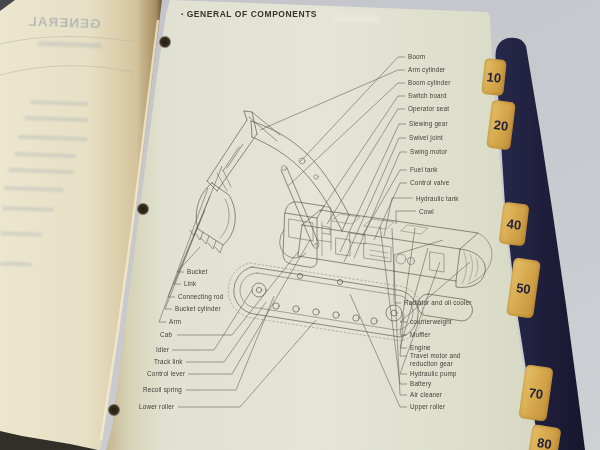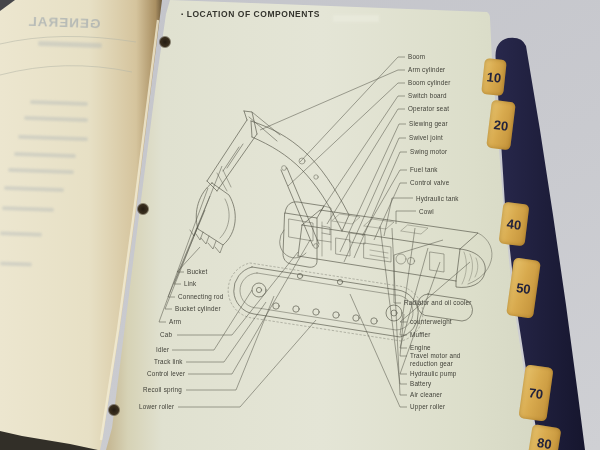--- a/index.html
+++ b/index.html
@@ -88,21 +88,21 @@
       <div class="ghost-bar" style="left: 24px; top: 117px; width: 64px;"></div>
       <div class="ghost-bar" style="left: 18px; top: 136px; width: 70px;"></div>
       <div class="ghost-bar" style="left: 14px; top: 153px; width: 62px;"></div>
       <div class="ghost-bar" style="left: 8px; top: 169px; width: 66px;"></div>
       <div class="ghost-bar" style="left: 4px; top: 187px; width: 60px;"></div>
       <div class="ghost-bar" style="left: 2px; top: 207px; width: 52px;"></div>
       <div class="ghost-bar" style="left: 0px; top: 232px; width: 42px;"></div>
       <div class="ghost-bar" style="left: 0px; top: 262px; width: 32px;"></div>
     </div>
 
-  <div class="page-title"><span class="bullet">▪</span><span>LOCATION OF COMPONENTS</span></div>
+  <div class="page-title"><span class="bullet">▪</span><span>GENERAL OF COMPONENTS</span></div>
   <div class="smudge"></div>
 
   <svg class="drawing" width="600" height="450" viewBox="0 0 600 450">
     <g stroke="#5e5e52" stroke-width="0.7" fill="none" stroke-linejoin="round" stroke-linecap="round">
 
       <path d="M252,267 L398,290 A24,24 0 0 1 400,337 L254,314 A24,24 0 0 1 252,267 Z"></path>
       <path d="M257,273 L395,295 A17,17 0 0 1 396,330 L258,308 A17,17 0 0 1 257,273 Z" stroke-width="0.5"></path>
       <path d="M250,263 L399,286 A28,28 0 0 1 401,341 L252,318 A28,28 0 0 1 250,263 Z" stroke-width="0.5" stroke-dasharray="1.6,2.4" opacity="0.75"></path>
       <circle cx="259" cy="290" r="7"></circle>
         <circle cx="259" cy="290" r="2.6"></circle>

